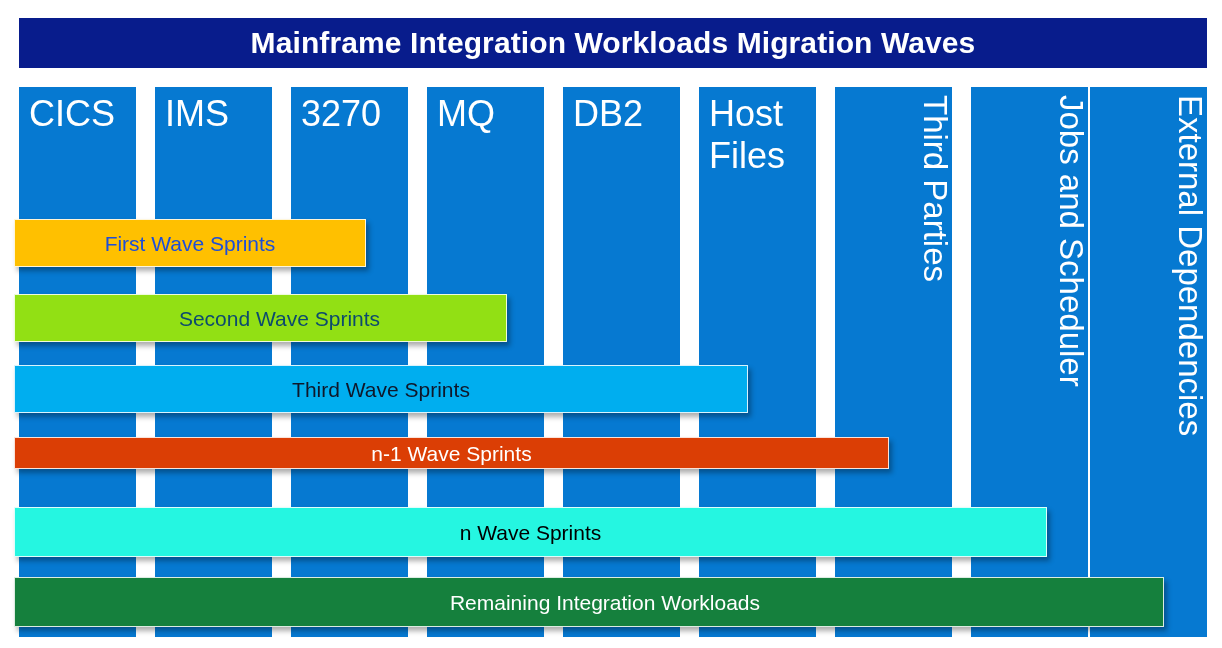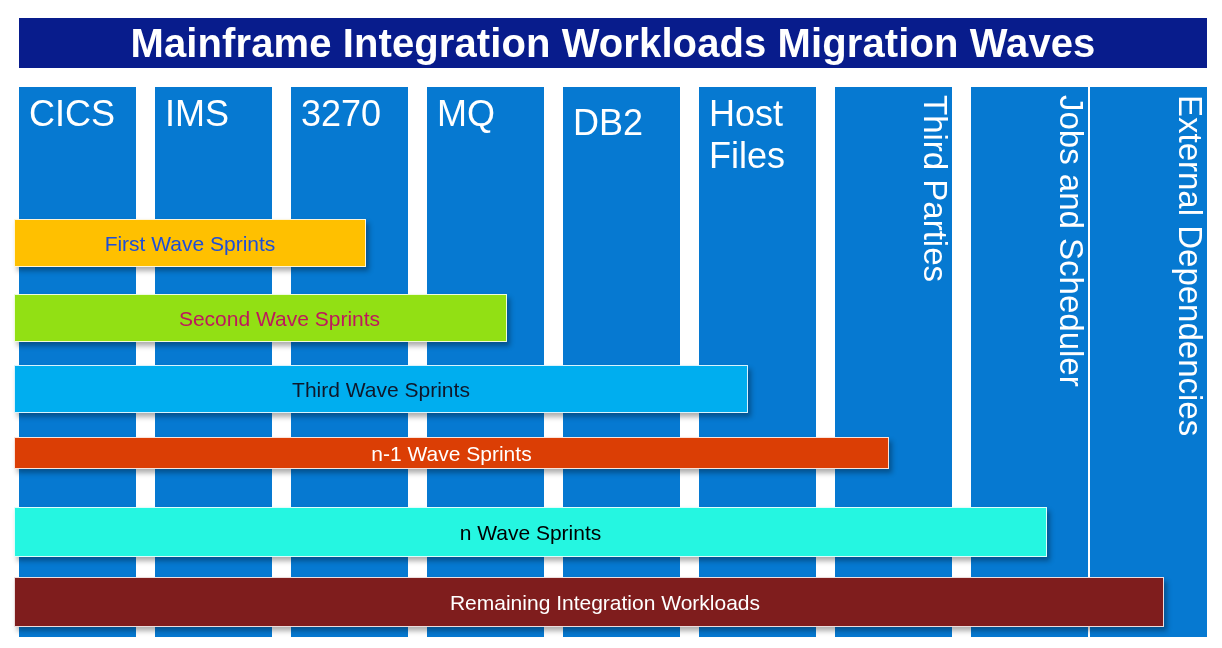--- a/index.html
+++ b/index.html
@@ -29,21 +29,21 @@
     width: 1188px;
     height: 50px;
     background: #081C8C;
     display: flex;
     align-items: center;
     justify-content: center;
     box-sizing: border-box;
   }
   .title-text {
     color: #ffffff;
-    font-size: 40px;
+    font-size: 30px;
     font-weight: bold;
     letter-spacing: 0.1px;
     line-height: 1;
     white-space: nowrap;
   }
 
   
   .columns-layer {
     position: absolute;
     left: 0;
@@ -121,50 +121,50 @@
       <div class="column" style="left: 155px; width: 117px; background: rgb(6, 121, 209);">
         <div class="col-label-h" style="color: rgb(255, 255, 255);">IMS</div>
       </div>
       <div class="column" style="left: 291px; width: 117px; background: rgb(6, 121, 209);">
         <div class="col-label-h" style="color: rgb(255, 255, 255);">3270</div>
       </div>
       <div class="column" style="left: 427px; width: 117px; background: rgb(6, 121, 209);">
         <div class="col-label-h" style="color: rgb(255, 255, 255);">MQ</div>
       </div>
       <div class="column" style="left: 563px; width: 117px; background: rgb(6, 121, 209);">
-        <div class="col-label-h" style="color: rgb(255, 255, 255); margin-top: 9px;">DB2</div>
+        <div class="col-label-h" style="color: rgb(255, 255, 255);">DB2</div>
       </div>
       <div class="column" style="left: 699px; width: 117px; background: rgb(6, 121, 209);">
         <div class="col-label-h" style="color: rgb(255, 255, 255);">Host Files</div>
       </div>
       <div class="column" style="left: 835px; width: 117px; background: rgb(6, 121, 209);">
         <div class="col-label-v" style="color: rgb(255, 255, 255);">Third Parties</div>
       </div>
       <div class="column" style="left: 971px; width: 117px; background: rgb(6, 121, 209);">
         <div class="col-label-v" style="color: rgb(255, 255, 255);">Jobs and Scheduler</div>
       </div>
       <div class="column" style="left: 1090px; width: 117px; background: rgb(6, 121, 209);">
         <div class="col-label-v" style="color: rgb(255, 255, 255);">External Dependencies</div>
       </div>
     </div>
 
   <div class="columns-layer" id="waves-layer">
       <div class="wave-bar" style="top: 210px; height: 48px; width: 352px; background: rgb(255, 192, 0);">
         <span class="wave-label" style="color: #1d4ed8;">First Wave Sprints</span>
       </div>
       <div class="wave-bar" style="top: 285px; height: 48px; width: 493px; background: rgb(146, 224, 20);">
-        <span class="wave-label" style="color: #be185d; margin-left: 38px;">Second Wave Sprints</span>
+        <span class="wave-label" style="color: #0c4a6e; margin-left: 38px;">Second Wave Sprints</span>
       </div>
       <div class="wave-bar" style="top: 356px; height: 48px; width: 734px; background: rgb(0, 174, 239);">
         <span class="wave-label" style="color: #0f172a;">Third Wave Sprints</span>
       </div>
       <div class="wave-bar" style="top: 428px; height: 32px; width: 875px; background: rgb(219, 62, 5);">
         <span class="wave-label" style="color: rgb(255, 255, 255);">n-1 Wave Sprints</span>
       </div>
       <div class="wave-bar" style="top: 498px; height: 50px; width: 1033px; background: rgb(37, 246, 225);">
         <span class="wave-label" style="color: rgb(0, 0, 0);">n Wave Sprints</span>
       </div>
-      <div class="wave-bar" style="top: 568px; height: 50px; width: 1150px; background: #7f1d1d; padding-left: 32px;">
+      <div class="wave-bar" style="top: 568px; height: 50px; width: 1150px; background: #15803d; padding-left: 32px;">
         <span class="wave-label" style="color: rgb(255, 255, 255);">Remaining Integration Workloads</span>
       </div>
     </div>
 
 </div>
 
 </body></html>

